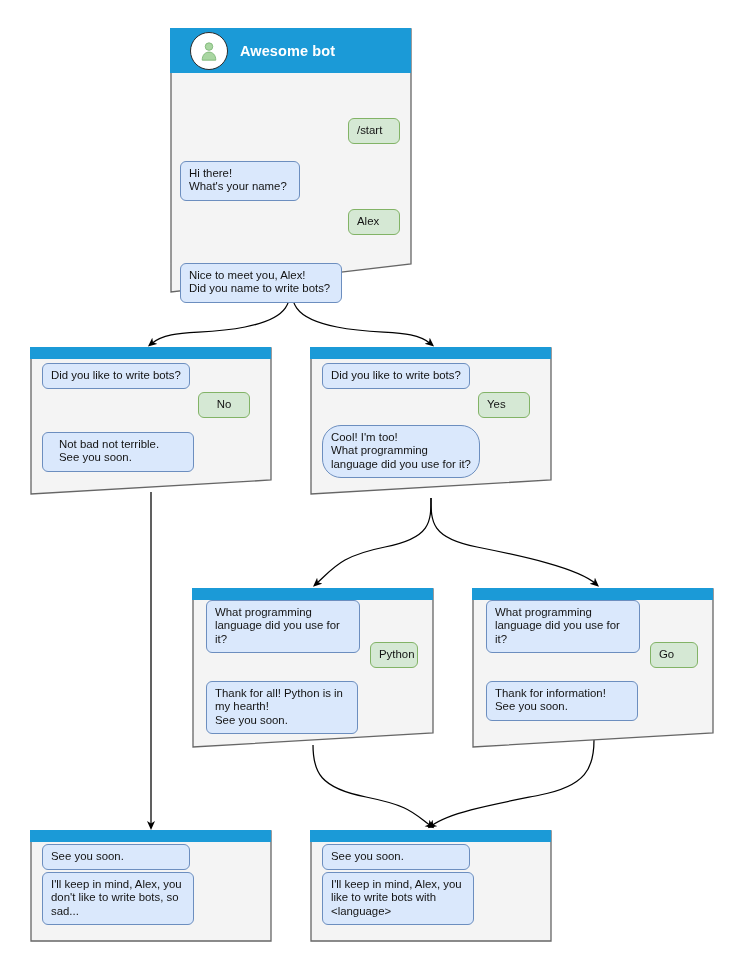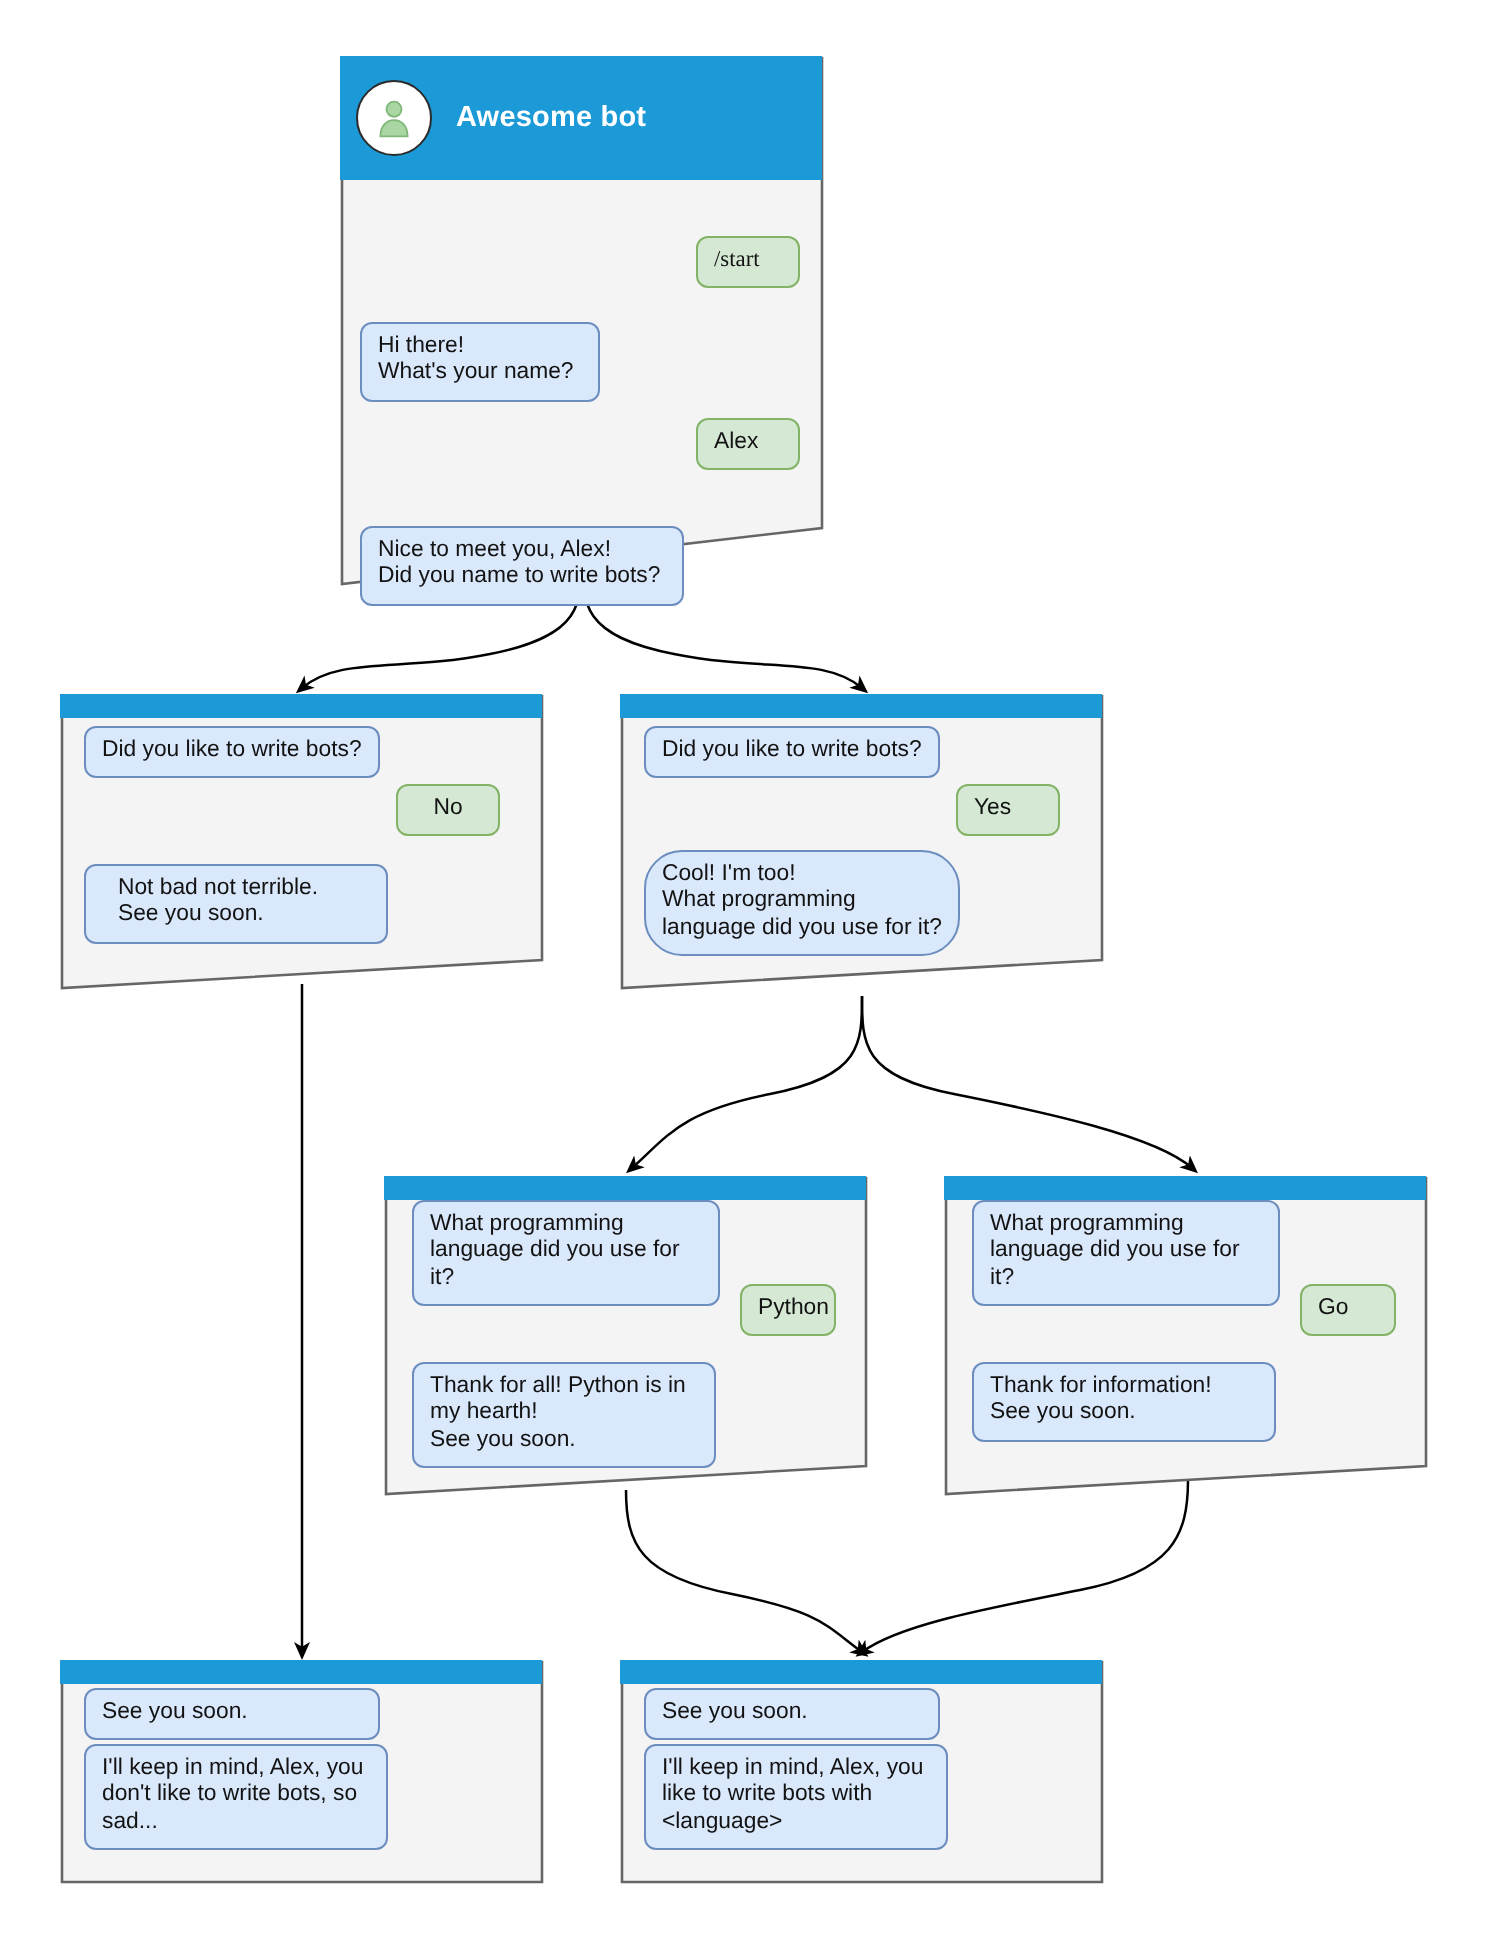--- a/index.html
+++ b/index.html
@@ -51,24 +51,24 @@
   }
   .titlebar {
     position: absolute;
     left: 0;
     top: 0;
     height: 12px;
     background: #1b9ad7;
     box-sizing: border-box;
   }
   .titlebar.root {
-    height: 62px;
+    height: 45px;
     display: flex;
     align-items: center;
-    padding-left: 8px;
+    padding-left: 20px;
     gap: 12px;
   }
   .avatar {
     width: 36px;
     height: 36px;
     border-radius: 50%;
     background: #ffffff;
     border: 1.6px solid #2b2b2b;
     display: flex;
     align-items: center;
@@ -144,21 +144,21 @@
       <div class="titlebar root" style="width:241px;">
         <div class="avatar">
           <svg width="22" height="22" viewBox="0 0 24 24">
             <circle cx="12" cy="7.2" r="4.1" fill="#a9d6a2" stroke="#7fb878" stroke-width="1"></circle>
             <path d="M4.6 22 C4.6 16.1 8.1 13.2 12 13.2 C15.9 13.2 19.4 16.1 19.4 22 Z" fill="#a9d6a2" stroke="#7fb878" stroke-width="1"></path>
           </svg>
         </div>
         <div class="bot-title">Awesome bot</div>
       </div>
       <div class="chat" style="top:45px;">
-        <div class="msg user" style="left:178px; top:45px; width:52px;font-family:Liberation Serif, serif;">/start</div>
+        <div class="msg user" style="left:178px; top:45px; width:52px;">/start</div>
         <div class="msg bot" style="left:10px; top:88px; width:120px;">Hi there!
 What's your name?</div>
         <div class="msg user" style="left:178px; top:136px; width:52px;">Alex</div>
         <div class="msg bot" style="left:10px; top:190px; width:162px;">Nice to meet you, Alex!
 Did you name to write bots?</div>
       </div>
     </div>
   </div>
 
   <div class="node" style="left:30px; top:347px; width:242px; height:148px;">

